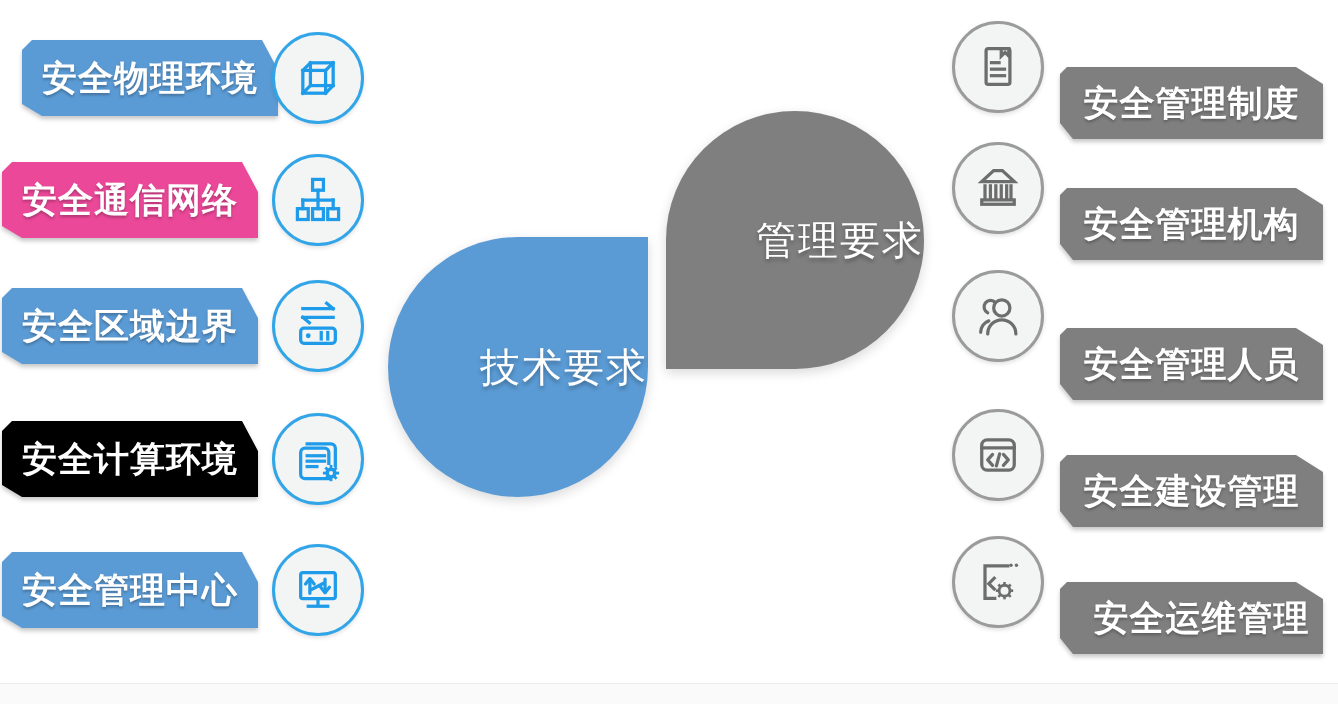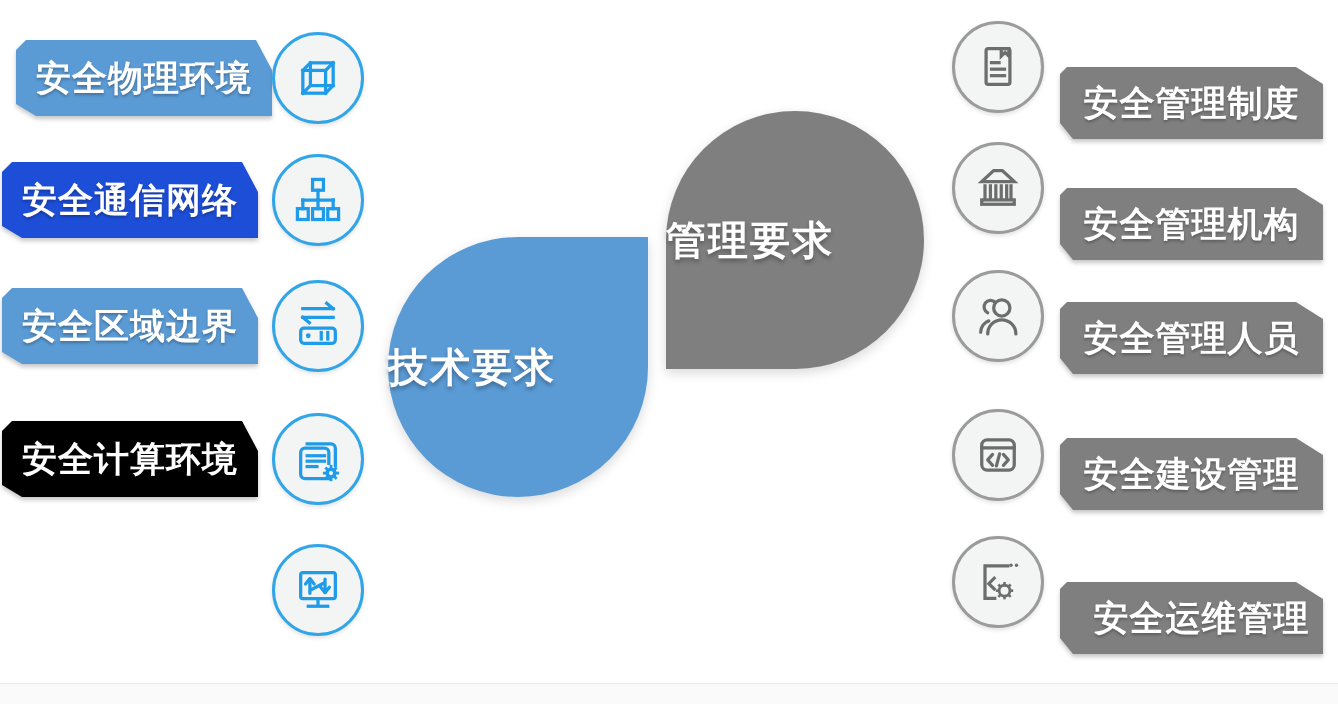--- a/index.html
+++ b/index.html
@@ -34,22 +34,22 @@
   }
   .icon-circle.blue { border:3px solid #31a5e7; }
   .icon-circle.gray { border:3px solid #9b9b9b; }
   .icon-circle svg { display:block; }
   .blue-stroke { stroke:#1e9be9; color:#1e9be9; }
   .gray-stroke { stroke:#6d6d6d; color:#6d6d6d; }
   svg .st { fill:none; stroke-width:3; stroke-linecap:square; stroke-linejoin:miter; }
   svg .rd { stroke-linecap:round; stroke-linejoin:round; }
   
   .drop {
-    position:absolute; display:flex; align-items:center; justify-content:flex-start;
-    color:#fff; font-weight:bold; font-size:40px; letter-spacing:2px;
+    position:absolute; display:flex; align-items:center; justify-content:flex-end;
+    color:#fff; font-weight:normal; font-size:40px; letter-spacing:2px;
     text-shadow:0 3px 4px rgba(0,0,0,.3);
     box-shadow:0 4px 12px rgba(0,0,0,.15);
   }
   .drop.technical {
     left:388px; top:237px; width:260px; height:260px;
     border-radius:50% 0 50% 50%;
   }
   .drop.management {
     left:666px; top:111px; width:258px; height:258px;
     border-radius:50% 50% 50% 0;
@@ -58,40 +58,40 @@
   .footer-strip {
     position:absolute; left:0; right:0; bottom:0; height:21px;
     background:#fafafa; border-top:1px solid #ebebeb;
   }
 </style>
 </head>
 <body>
 
 <div class="stage">
 
-  <div class="banner-wrap" style="left:6px; top:40px;padding-left:10px;">
+  <div class="banner-wrap" style="left:12px; top:40px;padding-left:10px;">
     <div class="banner left-style" style="background:#5b9bd5;">
       <span>安全物理环境</span>
     </div>
   </div>
   <div class="icon-circle blue" style="left:272px; top:32px;">
     <svg class="blue-stroke" width="52" height="52" viewBox="0 0 48 48">
       <g class="st" stroke="currentColor">
         <rect x="10" y="17" width="21" height="21"></rect>
         <rect x="17" y="10" width="21" height="21"></rect>
         <line x1="10" y1="17" x2="17" y2="10"></line>
         <line x1="31" y1="17" x2="38" y2="10"></line>
         <line x1="10" y1="38" x2="17" y2="31"></line>
         <line x1="31" y1="38" x2="38" y2="31"></line>
       </g>
     </svg>
   </div>
 
   <div class="banner-wrap" style="left:2px; top:162px;">
-    <div class="banner left-style" style="background:#1d4ed8;">
+    <div class="banner left-style" style="background:#ec4899;">
       <span>安全通信网络</span>
     </div>
   </div>
   <div class="icon-circle blue" style="left:272px; top:154px;">
     <svg class="blue-stroke" width="52" height="52" viewBox="0 0 48 48">
       <g class="st" stroke="currentColor">
         <rect x="19" y="5" width="10" height="10"></rect>
         <line x1="24" y1="15" x2="24" y2="24"></line>
         <line x1="10" y1="24" x2="38" y2="24"></line>
         <line x1="10" y1="24" x2="10" y2="32"></line>
@@ -142,20 +142,25 @@
         <line x1="36" y1="29.5" x2="36" y2="44.5"></line>
         <line x1="28.5" y1="37" x2="43.5" y2="37"></line>
         <line x1="30.8" y1="31.8" x2="41.2" y2="42.2"></line>
         <line x1="41.2" y1="31.8" x2="30.8" y2="42.2"></line>
       </g>
       <circle cx="36" cy="37" r="5.2" fill="currentColor" stroke="none"></circle>
       <circle cx="36" cy="37" r="1.9" fill="#f3f4f4" stroke="none"></circle>
     </svg>
   </div>
 
+  <div class="banner-wrap" style="left:2px; top:552px;">
+    <div class="banner left-style" style="background:#5b9bd5;">
+      <span>安全管理中心</span>
+    </div>
+  </div>
   <div class="icon-circle blue" style="left:272px; top:544px;">
     <svg class="blue-stroke" width="52" height="52" viewBox="0 0 48 48">
       <g class="st" stroke="currentColor">
         <rect x="8" y="8" width="32" height="24" rx="2"></rect>
         <line x1="24" y1="32" x2="24" y2="38"></line>
         <line x1="15" y1="39" x2="33" y2="39"></line>
       </g>
       <g class="st rd" stroke="currentColor" stroke-width="3.4">
         <line x1="16.5" y1="27" x2="16.5" y2="14"></line>
         <polyline points="12.5,18.5 16.5,13.5 20.5,18.5"></polyline>
@@ -213,40 +218,40 @@
   <div class="icon-circle gray" style="left:952px; top:270px;">
     <svg class="gray-stroke" width="52" height="52" viewBox="0 0 48 48">
       <g class="st rd" stroke="currentColor" stroke-width="2.6">
         <path d="M21.5 11.5 a6 6 0 1 0 -7 9.5"></path>
         <path d="M8 39 a11.5 11.5 0 0 1 7.5 -10.5"></path>
         <circle cx="27.5" cy="16.5" r="7.5"></circle>
         <path d="M14.5 40.5 a13 13 0 0 1 26 0"></path>
       </g>
     </svg>
   </div>
-  <div class="banner-wrap" style="left:1060px; top:266px;">
+  <div class="banner-wrap" style="left:1060px; top:292px;">
     <div class="banner right-style" style="background:#7f7f7f;">
       <span>安全管理人员</span>
     </div>
   </div>
 
   <div class="icon-circle gray" style="left:952px; top:409px;">
     <svg class="gray-stroke" width="52" height="52" viewBox="0 0 48 48">
       <g class="st" stroke="currentColor">
         <rect x="9" y="10" width="30" height="28" rx="5"></rect>
         <line x1="9" y1="17.5" x2="39" y2="17.5"></line>
       </g>
       <g class="st rd" stroke="currentColor">
         <polyline points="19,23.5 14.5,28.5 19,33.5"></polyline>
         <polyline points="29,23.5 33.5,28.5 29,33.5"></polyline>
         <line x1="25.5" y1="23" x2="22.5" y2="34"></line>
       </g>
     </svg>
   </div>
-  <div class="banner-wrap" style="left:1060px; top:402px;">
+  <div class="banner-wrap" style="left:1060px; top:419px;">
     <div class="banner right-style" style="background:#7f7f7f;">
       <span>安全建设管理</span>
     </div>
   </div>
 
   <div class="icon-circle gray" style="left:952px; top:536px;">
     <svg class="gray-stroke" width="52" height="52" viewBox="0 0 48 48">
       <g class="st" stroke="currentColor" stroke-width="2.8">
         <path d="M33 9 H12 V39 H21"></path>
         <polyline points="20.5,20.5 15.5,25.5 20.5,30.5"></polyline>

